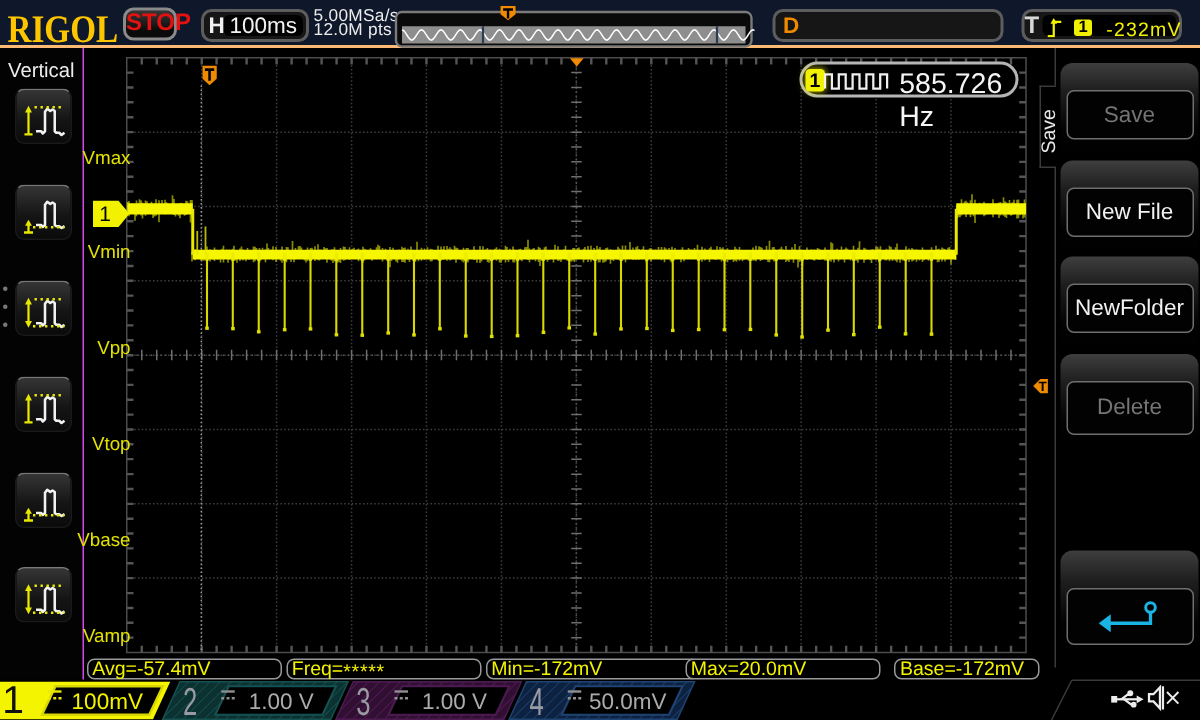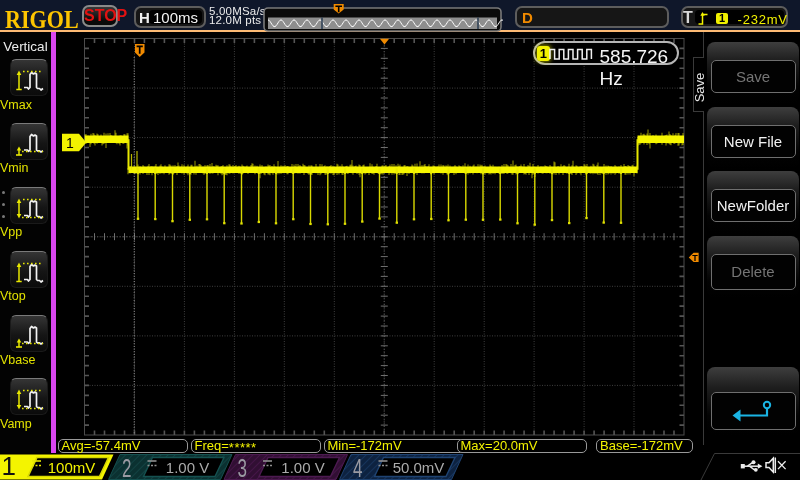--- a/index.html
+++ b/index.html
@@ -2,24 +2,24 @@
 <html><head><meta charset="utf-8"><style>
 * { margin:0; padding:0; box-sizing:border-box; }
 body { width:800px; height:480px; background:#000; font-family:"Liberation Sans",sans-serif; position:relative; overflow:hidden; }
 #topbar { position:absolute; left:0; top:0; width:800px; height:32px; background:#0f172a; border-bottom:2px solid #fdba74; }
 #logo { position:absolute; left:5px; top:5px; font-family:"Liberation Serif",serif; font-weight:bold; font-size:26px; color:#fdc500; transform:scaleX(0.85); transform-origin:left center; }
 #stopbtn { position:absolute; left:82px; top:5px; width:36px; height:22px; border:2px solid #8a8a8a; border-radius:7px; background:linear-gradient(180deg,#383838,#0a0a0a 75%); color:#e21212; font-weight:bold; font-size:16px; text-align:left; line-height:18.5px; }
 .tbox { position:absolute; top:6px; height:21.5px; border:2px solid #5d5d5d; border-radius:7px; background:#161616; }
 .tlab { position:absolute; left:3px; top:0.5px; font-size:15px; font-weight:bold; color:#f0f0f0; z-index:2; }
 .tin { position:absolute; top:1.5px; bottom:1.5px; background:#000; border-radius:4px; color:#f2f2f2; font-size:15px; text-align:center; line-height:16.5px; }
 #srate { position:absolute; left:209px; top:7px; font-size:11.5px; line-height:9.4px; color:#ececec; letter-spacing:0.2px; }
-#lsb { position:absolute; left:0; top:32px; width:56px; height:421px; background:#030303; border-right:5px solid #d946ef; }
+#lsb { position:absolute; left:0; top:32px; width:56px; height:421px; background:#030303; border-right:1px solid #d946ef; }
 #ltitle { position:absolute; top:7px; width:100%; text-align:center; color:#ededed; font-size:13.5px; }
 .lbtn { position:absolute; left:9.5px; width:38px; height:37px; border-radius:6px; background:linear-gradient(180deg,#353535,#151515 55%,#0b0b0b); border:1px solid #1a1a1a; border-top-color:#7a7a7a; }
-.llab { position:absolute; width:56px; text-align:left; color:#e3e300; font-size:12.5px; }
+.llab { position:absolute; width:56px; text-align:right; color:#e3e300; font-size:12.5px;margin-left:31px; }
 .pgdot { position:absolute; left:1.5px; width:3px; height:3px; border-radius:50%; background:#787878; }
 #rsb { position:absolute; left:703px; top:32px; width:97px; height:413px; background:#000; border-left:1px solid #3a3a3a; }
 #stab { position:absolute; left:-11px; top:25px; width:11px; height:55px; border:1px solid #3a3a3a; border-right:none; background:#000; }
 #stabtxt { position:absolute; left:-35px; top:48px; width:60px; text-align:center; transform:rotate(-90deg); color:#e8e8e8; font-size:13px; z-index:5; }
 .slot { position:absolute; left:3px; width:92px; border-radius:8px; background:linear-gradient(180deg,#3e3e3e,#1e1e1e 30%,#030303 72%,#000); }
 .rbtn { position:absolute; left:6.5px; width:85px; border:1.5px solid #6f6f6f; border-radius:5px; background:#020202; text-align:center; font-size:15px; }
 .rdis { color:#757575; }
 .ren { color:#f2f2f2; }
 #freqbox { position:absolute; left:533px; top:41px; width:146px; height:24px; border:2.5px solid #b5b5b5; border-radius:12px; background:#000; }
 #fbadge { position:absolute; left:1.5px; top:2.8px; width:13.5px; height:15.5px; background:#f2f200; border-radius:3px; color:#000; font-size:13px; font-weight:bold; text-align:center; line-height:15.5px; box-shadow:0 0 4px 1px rgba(255,255,0,0.55); }

